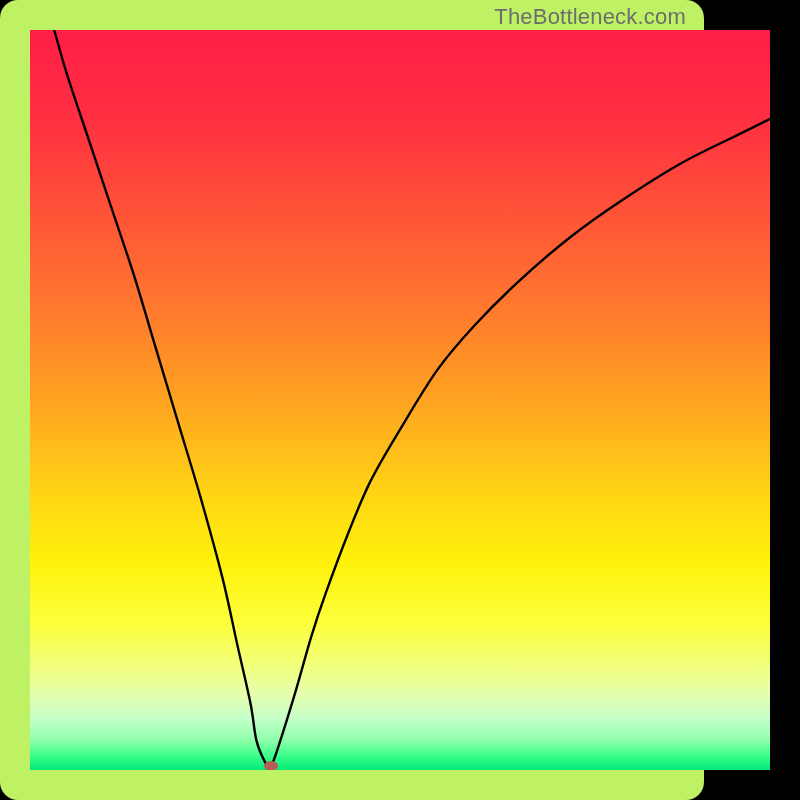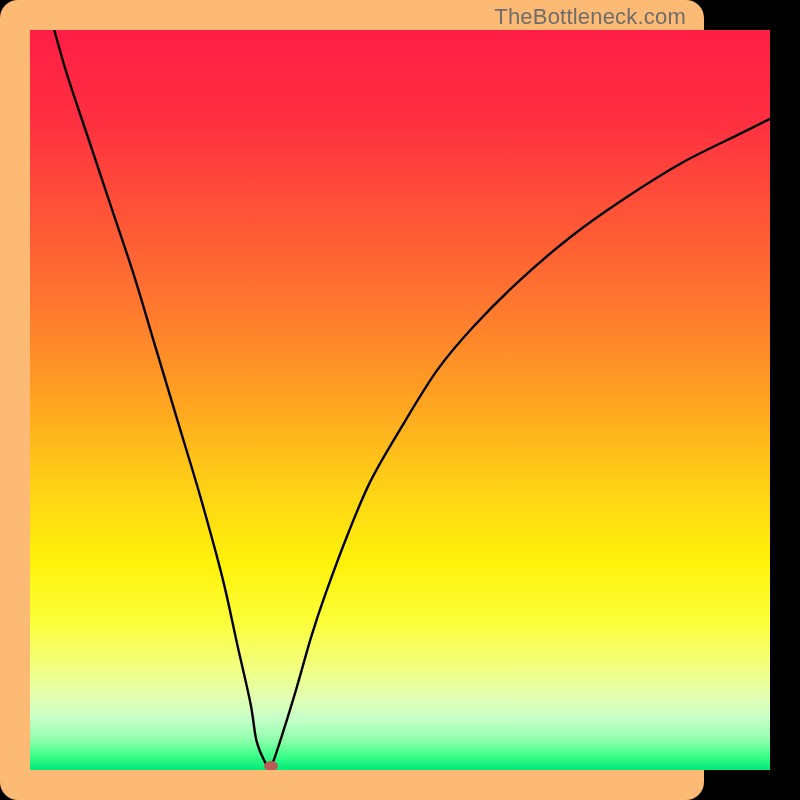--- a/index.html
+++ b/index.html
@@ -8,21 +8,21 @@
     width: 800px;
     height: 800px;
     background: #000;
     overflow: hidden;
     font-family: Arial, Helvetica, sans-serif;
   }
   .frame {
     position: relative;
     width: 704px;
     height: 800px;
-    background: #fdba74;
+    background: #bef264;
     border-radius: 18px;
   }
   .watermark {
     position: absolute;
     top: 4px;
     right: 18px;
     color: #6d6d6d;
     font-size: 22px;
     letter-spacing: 0.2px;
     z-index: 3;

